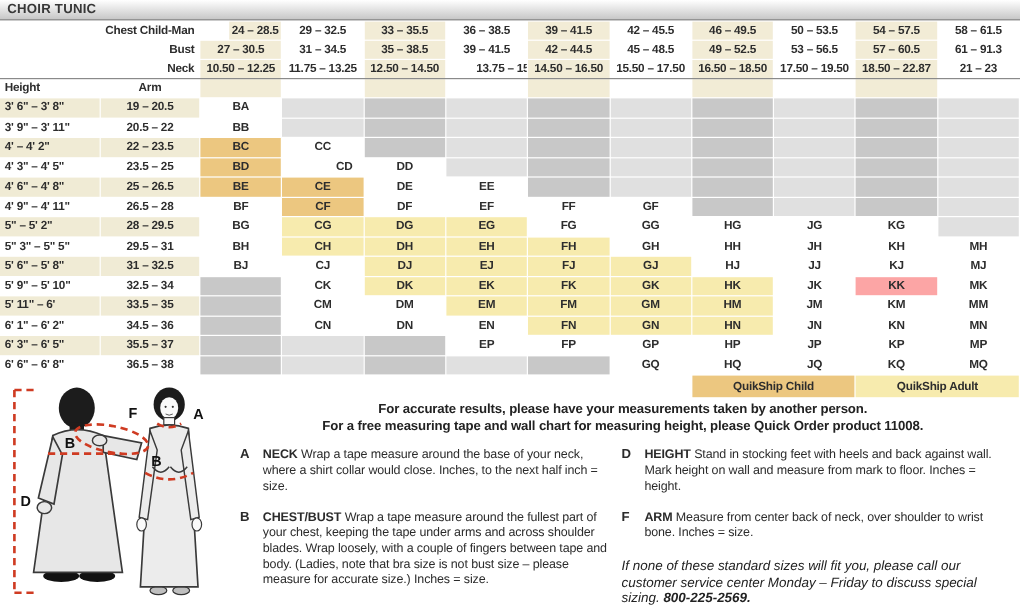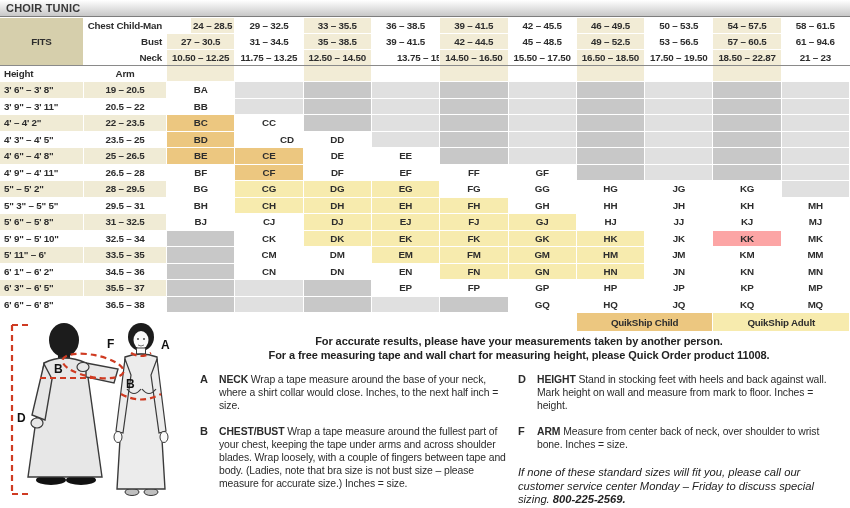--- a/index.html
+++ b/index.html
@@ -32,21 +32,20 @@
   .special b{font-weight:bold;}
   #figure{position:absolute;left:4px;top:319px;}
 </style>
 </head>
 <body>
 <div class="page">
 
   <div class="titlebar">CHOIR TUNIC</div>
 
   <div id="grid">
-      <div class="c" style="grid-area: 1 / 1 / span 3; background: rgb(214, 207, 172);">FITS</div>
       <div class="c right" style="grid-area: 1 / 2; background: rgb(255, 255, 255);">Chest Child-Man</div>
       <div class="c" style="grid-area: 1 / 3; background: rgb(242, 236, 214); margin-left: 24px;">24 – 28.5</div>
       <div class="c" style="grid-area: 1 / 4; background: rgb(255, 255, 255);">29 – 32.5</div>
       <div class="c" style="grid-area: 1 / 5; background: rgb(242, 236, 214);">33 – 35.5</div>
       <div class="c" style="grid-area: 1 / 6; background: rgb(255, 255, 255);">36 – 38.5</div>
       <div class="c" style="grid-area: 1 / 7; background: rgb(242, 236, 214);">39 – 41.5</div>
       <div class="c" style="grid-area: 1 / 8; background: rgb(255, 255, 255);">42 – 45.5</div>
       <div class="c" style="grid-area: 1 / 9; background: rgb(242, 236, 214);">46 – 49.5</div>
       <div class="c" style="grid-area: 1 / 10; background: rgb(255, 255, 255);">50 – 53.5</div>
       <div class="c" style="grid-area: 1 / 11; background: rgb(242, 236, 214);">54 – 57.5</div>
@@ -54,21 +53,21 @@
       <div class="c right" style="grid-area: 2 / 2; background: rgb(255, 255, 255);">Bust</div>
       <div class="c" style="grid-area: 2 / 3; background: rgb(242, 236, 214);">27 – 30.5</div>
       <div class="c" style="grid-area: 2 / 4; background: rgb(255, 255, 255);">31 – 34.5</div>
       <div class="c" style="grid-area: 2 / 5; background: rgb(242, 236, 214);">35 – 38.5</div>
       <div class="c" style="grid-area: 2 / 6; background: rgb(255, 255, 255);">39 – 41.5</div>
       <div class="c" style="grid-area: 2 / 7; background: rgb(242, 236, 214);">42 – 44.5</div>
       <div class="c" style="grid-area: 2 / 8; background: rgb(255, 255, 255);">45 – 48.5</div>
       <div class="c" style="grid-area: 2 / 9; background: rgb(242, 236, 214);">49 – 52.5</div>
       <div class="c" style="grid-area: 2 / 10; background: rgb(255, 255, 255);">53 – 56.5</div>
       <div class="c" style="grid-area: 2 / 11; background: rgb(242, 236, 214);">57 – 60.5</div>
-      <div class="c" style="grid-area: 2 / 12; background: rgb(255, 255, 255);">61 – 94.6</div>
+      <div class="c" style="grid-area: 2 / 12; background: rgb(255, 255, 255);">61 – 91.3</div>
       <div class="c right" style="grid-area: 3 / 2; background: rgb(255, 255, 255);">Neck</div>
       <div class="c" style="grid-area: 3 / 3; background: rgb(242, 236, 214);">10.50 – 12.25</div>
       <div class="c" style="grid-area: 3 / 4; background: rgb(255, 255, 255);">11.75 – 13.25</div>
       <div class="c" style="grid-area: 3 / 5; background: rgb(242, 236, 214);">12.50 – 14.50</div>
       <div class="c" style="grid-area: 3 / 6; background: rgb(255, 255, 255); padding-left: 40px;">13.75 – 15.25</div>
       <div class="c" style="grid-area: 3 / 7; background: rgb(242, 236, 214);">14.50 – 16.50</div>
       <div class="c" style="grid-area: 3 / 8; background: rgb(255, 255, 255);">15.50 – 17.50</div>
       <div class="c" style="grid-area: 3 / 9; background: rgb(242, 236, 214);">16.50 – 18.50</div>
       <div class="c" style="grid-area: 3 / 10; background: rgb(255, 255, 255);">17.50 – 19.50</div>
       <div class="c" style="grid-area: 3 / 11; background: rgb(242, 236, 214);">18.50 – 22.87</div>

